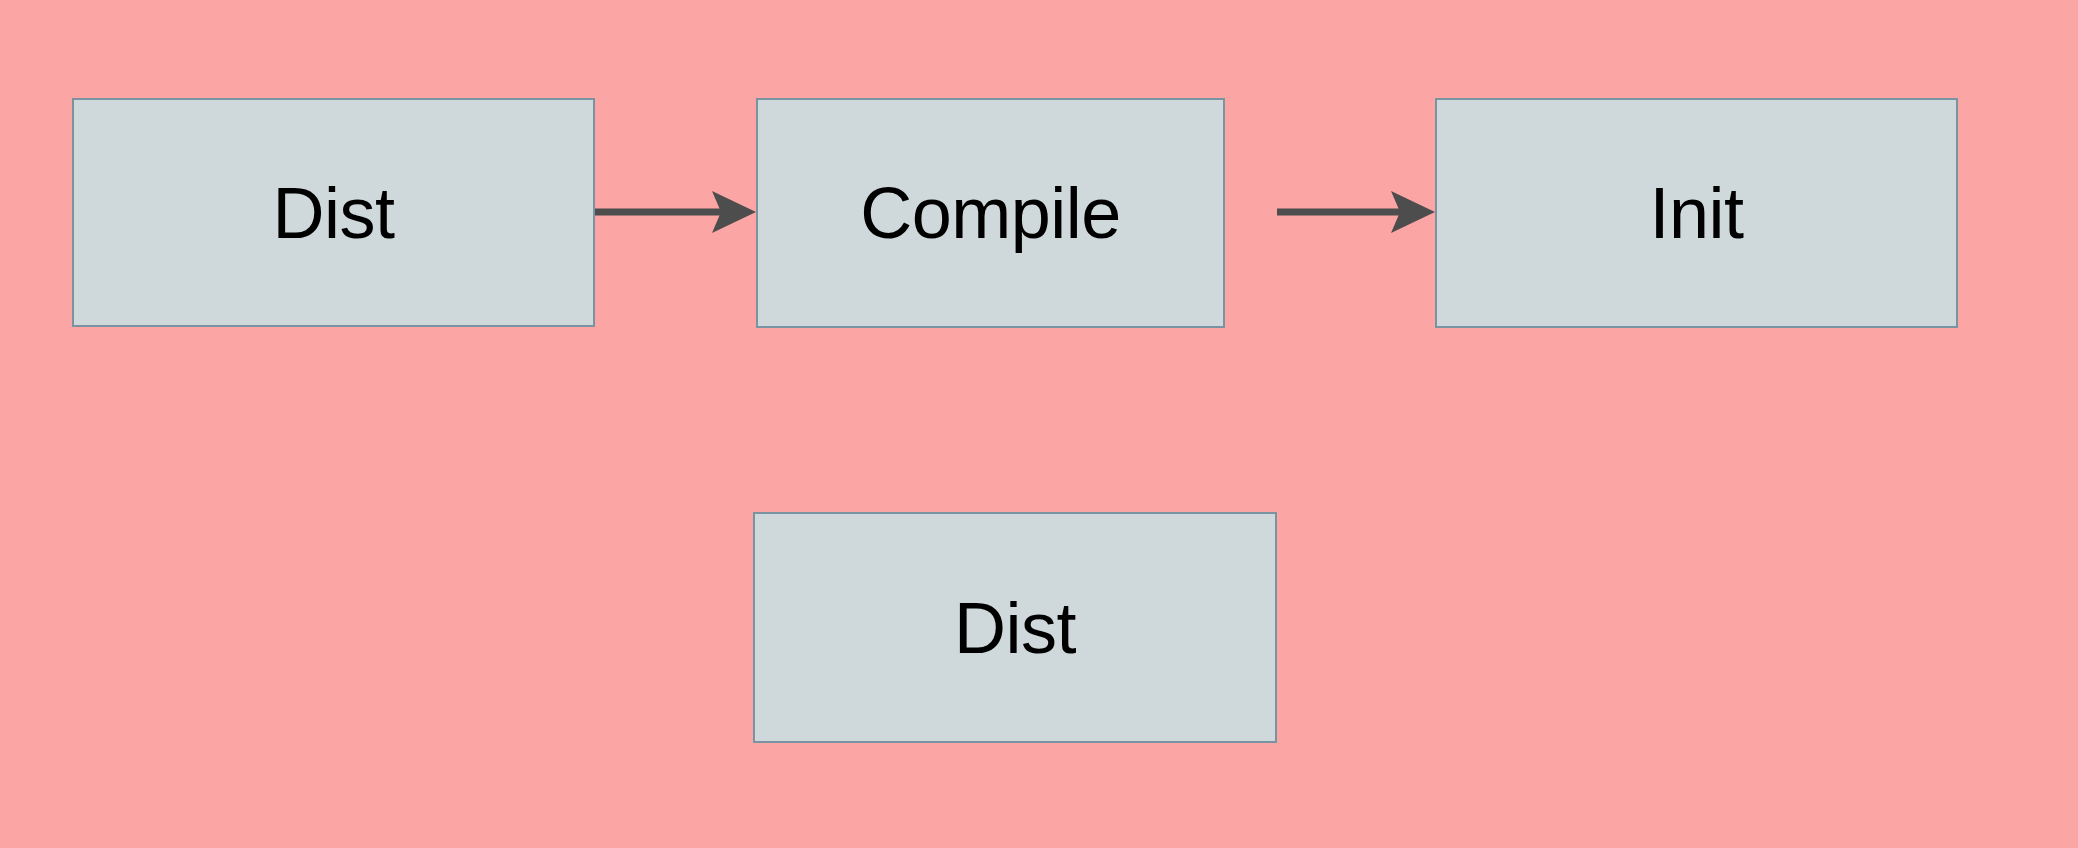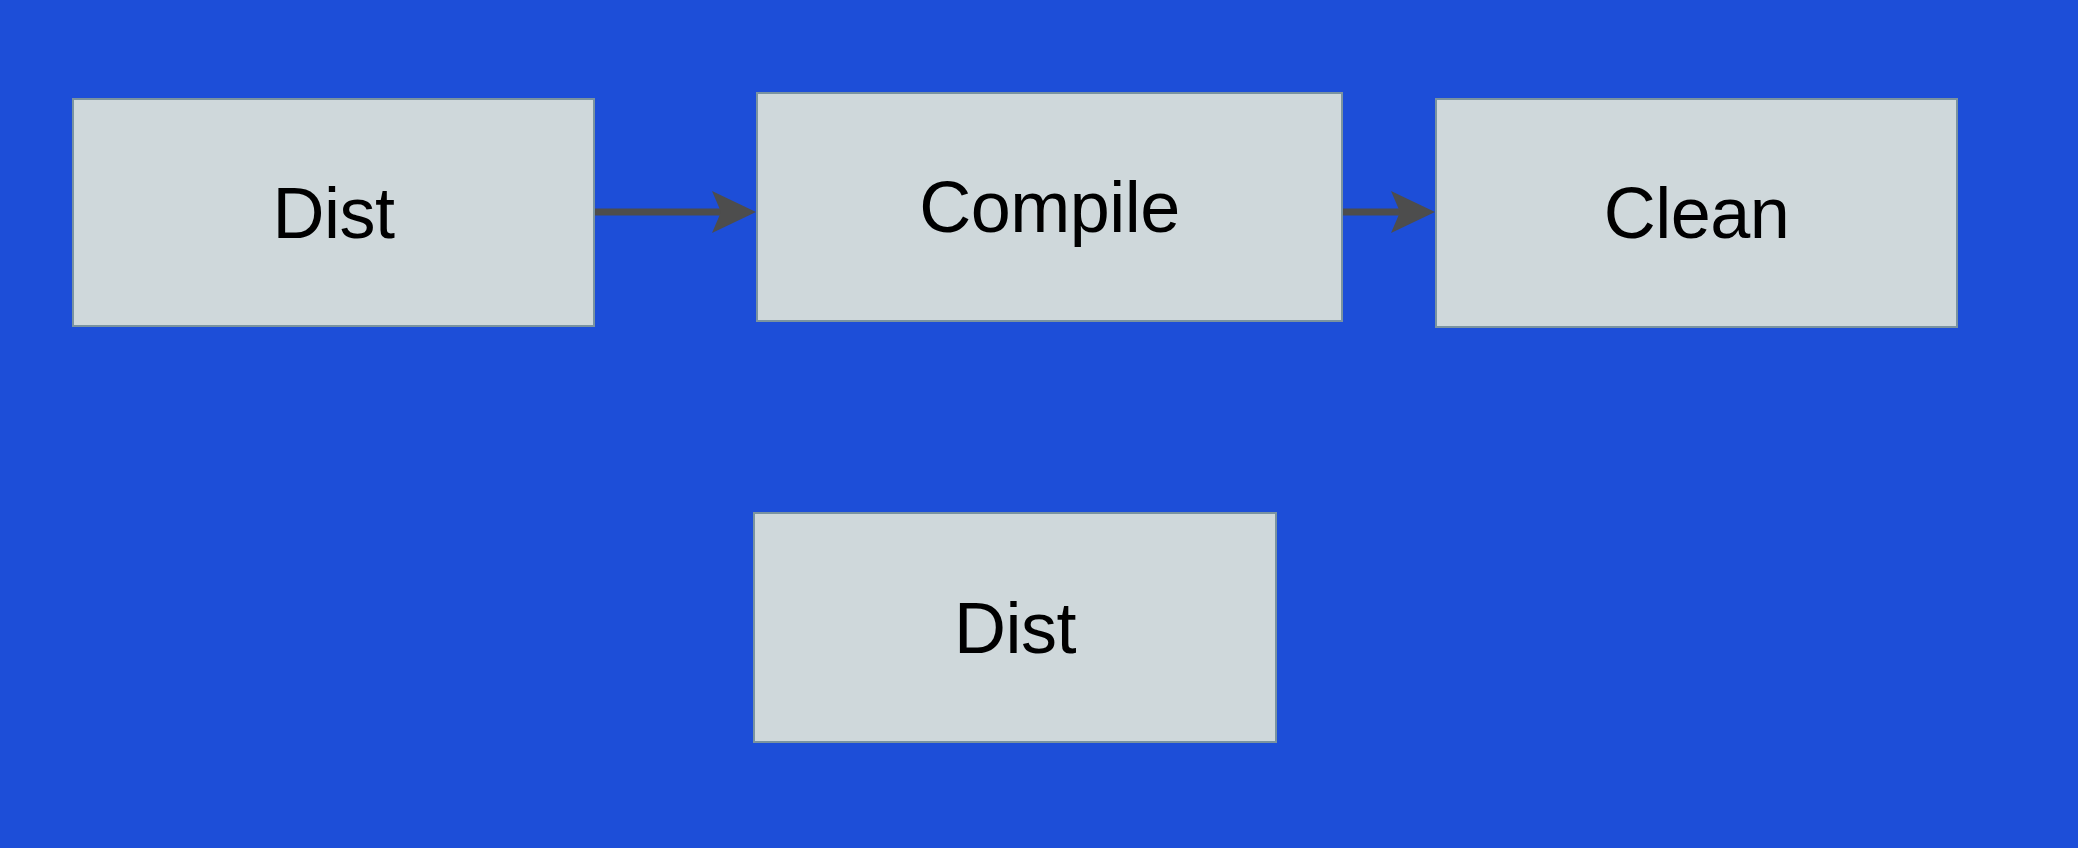--- a/index.html
+++ b/index.html
@@ -4,21 +4,21 @@
 <style>
   html, body {
     margin: 0;
     padding: 0;
     background: #ffffff;
   }
   #canvas {
     position: relative;
     width: 2078px;
     height: 848px;
-    background: #1d4ed8;
+    background: #fca5a5;
     overflow: hidden;
     font-family: "Liberation Sans", sans-serif;
   }
   .node {
     position: absolute;
     box-sizing: border-box;
     background: #cfd8db;
     border: 2px solid #7a93a0;
     display: flex;
     align-items: center;
@@ -58,25 +58,25 @@
     <svg width="158" height="60" viewBox="0 0 158 60" aria-hidden="true">
       <line x1="0" y1="30" x2="123" y2="30" stroke="#4d4d4d" stroke-width="7"></line>
       <path d="M 158 30 L 114 9 L 123 30 L 114 51 Z" fill="#4d4d4d"></path>
     </svg>
   </div>
 
   <div class="node" style="left:72px; top:98px; width:523px; height:229px;">
     <span class="node-label">Dist</span>
   </div>
 
-  <div class="node" style="left:756px; top:92px; width:587px; height:230px;">
+  <div class="node" style="left:756px; top:98px; width:469px; height:230px;">
     <span class="node-label">Compile</span>
   </div>
 
   <div class="node" style="left:1435px; top:98px; width:523px; height:230px;">
-    <span class="node-label">Clean</span>
+    <span class="node-label">Init</span>
   </div>
 
   <div class="node" style="left:753px; top:512px; width:524px; height:231px;">
     <span class="node-label">Dist</span>
   </div>
 
 </div>
 
 </body></html>

